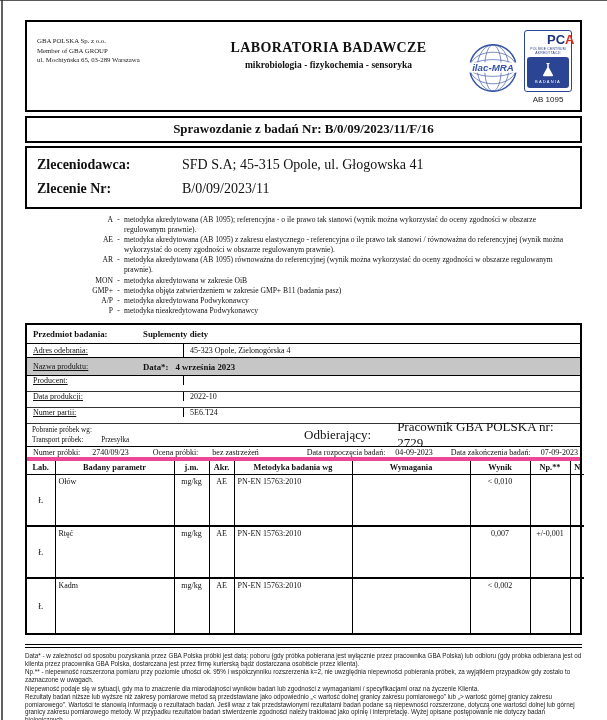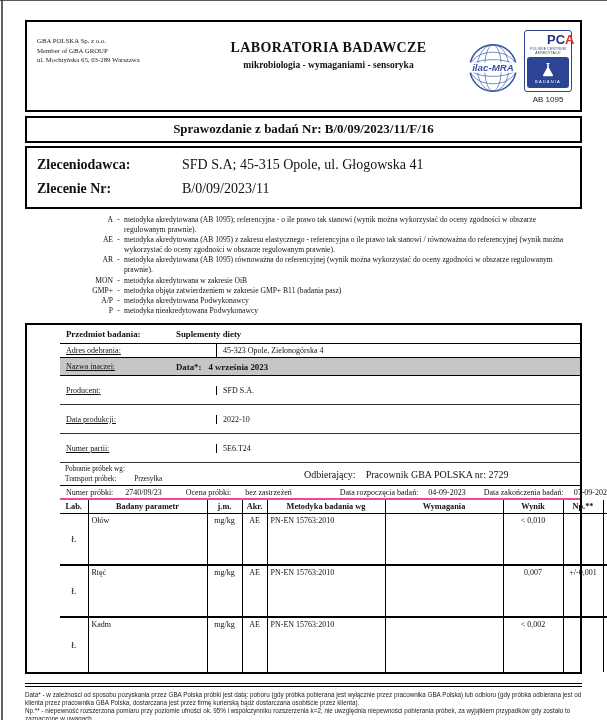--- a/index.html
+++ b/index.html
@@ -40,39 +40,39 @@
   .client-label{font-weight:bold;width:145px;flex:none;}
 
   
   .legend{margin:6px 0 7px;font-size:7.6px;line-height:1.34;}
   .legend-row{display:flex;}
   .legend-abbr{width:88px;text-align:right;flex:none;}
   .legend-dash{width:11px;text-align:center;flex:none;}
   .legend-text{flex:1;padding-right:4px;}
 
   
-  .main-box{border:2px solid #000;padding-left:33px;}
+  .main-box{border:2px solid #000;}
   .irow{display:flex;border-bottom:1px solid #000;box-sizing:border-box;font-size:8px;align-items:center;}
   .ulbl{text-decoration:underline;}
   .row-przedmiot{height:19px;font-weight:bold;font-size:8.8px;}
   .row-przedmiot .plbl{width:110px;flex:none;padding-left:6px;}
   .row-adres{height:14px;align-items:stretch;}
   .cell-label{width:150px;flex:none;padding-left:6px;border-right:1px solid #000;display:flex;align-items:center;}
   .cell-value{flex:1;padding-left:6px;display:flex;align-items:center;}
   .row-nazwa{height:19px;background:#c6c6c6;border-top:1px solid #000;border-bottom:1.5px solid #000;margin-top:-1px;}
   .row-nazwa .nlbl{width:110px;flex:none;padding-left:6px;}
   .row-nazwa .nval{flex:1;font-weight:bold;font-size:9px;}
   .row-nazwa .ndate{width:168px;flex:none;font-weight:bold;font-size:8.8px;display:flex;gap:7px;}
-  .row-mini{height:29px;align-items:center;border-bottom:1px solid #333;}
+  .row-mini{height:16px;align-items:flex-start;border-bottom:1px solid #333;}
   .row-mini:nth-of-type(7){border-bottom:1px solid #000;}
   .row-pobranie{height:23px;font-size:7.2px;}
   .pobranie-left{flex:1;line-height:1.5;padding-left:5px;}
   .transport-val{margin-left:16px;}
-  .pobranie-right{width:276px;flex:none;display:flex;gap:10px;font-size:10px;align-items:center;}
-  .row-probka{height:14px;border-bottom:2px solid #ec4899;font-size:8px;}
+  .pobranie-right{width:276px;flex:none;display:flex;gap:26px;font-size:13px;align-items:center;}
+  .row-probka{height:14px;border-bottom:4px solid #ec4899;font-size:8px;}
   .row-probka span{white-space:nowrap;}
   .pk0{padding-left:6px;} .pv0{margin-left:12px;}
   .pk1{margin-left:24px;} .pv1{margin-left:14px;}
   .pk2{margin-left:48px;} .pv2{margin-left:10px;}
   .pk3{margin-left:18px;} .pv3{margin-left:10px;}
 
   
   table.results{width:100%;border-collapse:collapse;table-layout:fixed;}
   .results th{font-size:8.3px;font-weight:bold;border-right:1px solid #000;border-bottom:1px solid #000;padding:2px 1px;text-align:center;}
   .results td{border-right:1px solid #000;vertical-align:top;padding:2px 3px;font-size:8px;overflow:hidden;}
@@ -101,21 +101,21 @@
   <div class="header-box">
     <div class="header-left">
       <div class="company">
         <div>GBA POLSKA Sp. z o.o.</div>
         <div>Member of GBA GROUP</div>
         <div>ul. Mochtyńska 65, 03-289 Warszawa</div>
       </div>
     </div>
     <div class="header-center">
       <div class="lab-title">LABORATORIA BADAWCZE</div>
-      <div class="lab-subtitle">mikrobiologia - wymaganiami - sensoryka</div>
+      <div class="lab-subtitle">mikrobiologia - fizykochemia - sensoryka</div>
     </div>
     <div class="header-right">
       <svg class="ilac-seal" width="52" height="52" viewBox="0 0 56 56">
         <circle cx="28" cy="28" r="25" fill="none" stroke="#3653a4" stroke-width="1.6"></circle>
         <ellipse cx="28" cy="28" rx="25" ry="17" fill="none" stroke="#3653a4" stroke-width="0.7"></ellipse>
         <ellipse cx="28" cy="28" rx="25" ry="9" fill="none" stroke="#3653a4" stroke-width="0.7"></ellipse>
         <ellipse cx="28" cy="28" rx="17" ry="25" fill="none" stroke="#3653a4" stroke-width="0.7"></ellipse>
         <ellipse cx="28" cy="28" rx="9" ry="25" fill="none" stroke="#3653a4" stroke-width="0.7"></ellipse>
         <rect x="2" y="22" width="52" height="11" fill="#ffffff"></rect>
         <text x="28" y="31" text-anchor="middle" font-family="Liberation Sans, sans-serif" font-size="10.5" font-weight="bold" font-style="italic" fill="#3653a4">ilac-MRA</text>
@@ -195,32 +195,31 @@
     </div>
 
     <div class="irow row-adres">
       <span class="cell-label">
           <span class="ulbl">Adres odebrania:</span>
         </span>
       <span class="cell-value">45-323 Opole, Zielonogórska 4</span>
     </div>
 
     <div class="irow row-nazwa">
-      <span class="nlbl"><span class="ulbl">Nazwa inaczej:</span></span>
+      <span class="nlbl"><span class="ulbl">Nazwa produktu:</span></span>
       <span class="ndate">
         <span>Data*:</span>
         <span>4 września 2023</span>
       </span>
     </div>
 
     <div class="irow row-mini">
       <span class="cell-label">
           <span class="ulbl">Producent:</span>
         </span>
-      <span class="cell-value">SFD S.A.</span>
     </div>
     <div class="irow row-mini">
       <span class="cell-label">
           <span class="ulbl">Data produkcji:</span>
         </span>
       <span class="cell-value">2022-10</span>
     </div>
     <div class="irow row-mini">
       <span class="cell-label">
           <span class="ulbl">Numer partii:</span>

